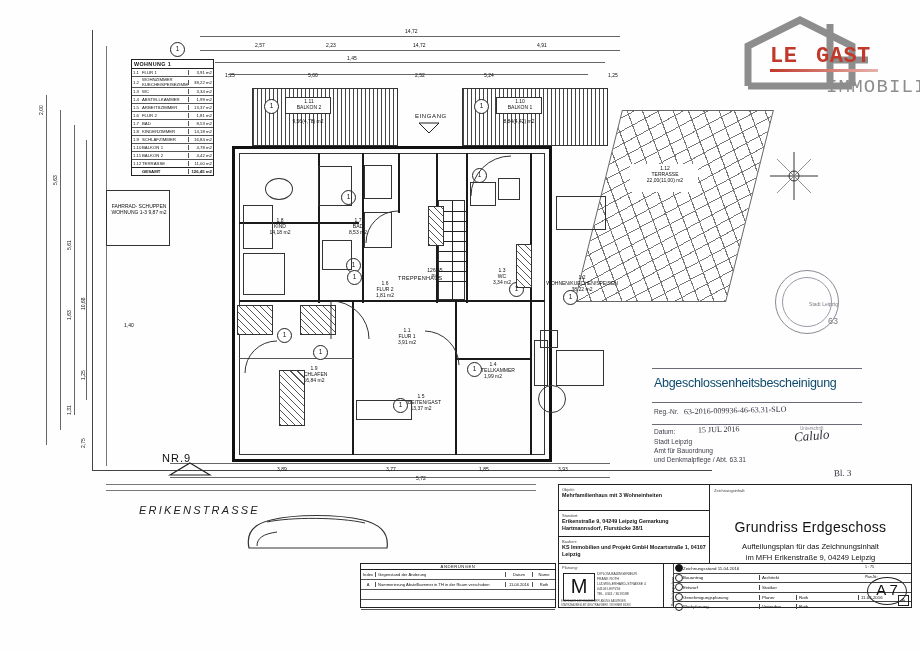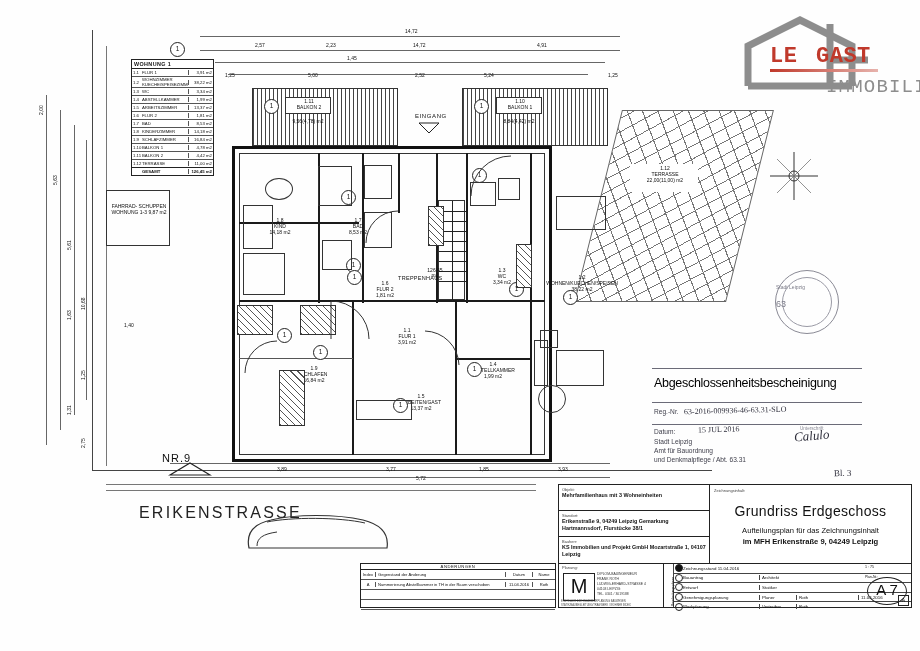--- a/index.html
+++ b/index.html
@@ -43,21 +43,21 @@
   .terrace{background-image:
      repeating-linear-gradient(58deg,#777 0 1px,transparent 1px 13px),
      repeating-linear-gradient(-32deg,#777 0 1px,transparent 1px 13px);}
   
   #titleblock{left:558px;top:484px;width:352px;height:122px;border:1.4px solid #222;background:#fff;}
   #titleblock .col-l{position:absolute;left:0;top:0;width:150px;height:78px;border-right:1px solid #222;}
   #titleblock .seg{border-bottom:1px solid #222;padding:2px 3px;box-sizing:border-box;}
   #titleblock .cap{font-size:4px;color:#444;}
   #titleblock .val{font-size:5.4px;font-weight:bold;line-height:1.25;}
   #titleblock .col-r{position:absolute;left:151px;top:0;right:0;height:78px;padding:3px 4px;box-sizing:border-box;}
-  #titleblock .dtitle{font-size:14px;text-align:center;margin-top:10px;letter-spacing:.3px;}
+  #titleblock .dtitle{font-size:14px;text-align:center;margin-top:26px;letter-spacing:.3px;}
   #titleblock .dsub{font-size:7.6px;text-align:center;line-height:1.5;margin-top:6px;}
   #titleblock .lower{position:absolute;left:0;top:78px;right:0;bottom:0;border-top:1px solid #222;}
   #titleblock .plan-cell{position:absolute;left:0;top:0;width:104px;height:100%;border-right:1px solid #222;}
   #titleblock .stages{position:absolute;left:105px;top:0;right:0;height:100%;}
   #titleblock .srow{display:flex;height:20%;border-bottom:1px solid #444;font-size:4.4px;align-items:center;}
   #titleblock .srow:last-child{border-bottom:none;}
   #titleblock .sdot{width:9px;text-align:center;}
   #titleblock .sname{width:76px;}
   #titleblock .srole{width:34px;border-left:1px solid #444;padding-left:2px;}
   #titleblock .snam2{width:26px;border-left:1px solid #444;padding-left:2px;}
@@ -72,31 +72,31 @@
   #revtable{left:360px;top:563px;width:194px;height:43px;border:1px solid #222;background:#fff;}
   #revtable .rt-h{font-size:4.2px;text-align:center;border-bottom:1px solid #222;letter-spacing:.5px;}
   #revtable .rt-r{display:flex;font-size:4.1px;border-bottom:1px solid #555;height:9px;align-items:center;}
   #revtable .rt-a{width:14px;text-align:center;border-right:1px solid #555;}
   #revtable .rt-b{flex:1;padding-left:2px;border-right:1px solid #555;overflow:hidden;}
   #revtable .rt-c{width:26px;text-align:center;border-right:1px solid #555;}
   #revtable .rt-d{width:22px;text-align:center;}
   
   #certstamp{left:652px;top:368px;width:210px;height:80px;color:#3b3b46;}
   #certstamp .cs-line{position:absolute;background:#6b6b78;height:1px;left:0;right:0;}
-  #certstamp .cs-t{position:absolute;font-size:12.5px;letter-spacing:-.3px;color:#000000;
+  #certstamp .cs-t{position:absolute;font-size:12.5px;letter-spacing:-.3px;color:#0c4a6e;
                    font-family:"Liberation Sans",sans-serif;}
   #certstamp .cs-s{position:absolute;font-size:6.6px;color:#3e3e4a;}
   #certstamp .cs-h{position:absolute;font-size:8px;color:#2f2f3c;
                    font-family:"Liberation Serif",serif;transform:rotate(-1.5deg);}
   #roundstamp{left:775px;top:270px;width:62px;height:62px;border:1.4px solid #8a8a95;border-radius:50%;
               color:#7b7b88;}
   #roundstamp .inner{position:absolute;left:6px;top:6px;right:6px;bottom:6px;border:1px solid #9a9aa5;border-radius:50%;}
-  #roundstamp .rs-t{position:absolute;width:100%;text-align:left;font-size:5px;}
-  
-  #street{left:139px;top:504px;font-size:16px;letter-spacing:2.2px;color:#222;}
+  #roundstamp .rs-t{position:absolute;width:100%;text-align:right;font-size:5px;margin-top:17px;}
+  
+  #street{left:139px;top:504px;font-size:11px;letter-spacing:2.2px;color:#222;font-style:italic;}
   #nr9{left:162px;top:452px;font-size:11px;letter-spacing:1px;}
 </style>
 </head>
 <body>
 
 <div id="sheet">
 
   <div id="logo" class="abs">
     <div class="house">
       <svg viewBox="0 0 130 74" xmlns="http://www.w3.org/2000/svg">
@@ -460,21 +460,21 @@
       <div class="seg" style="height:26px;border-bottom:none;">
         <div class="cap">Bauherr:</div>
         <div class="val">KS Immobilien und Projekt GmbH
 Mozartstraße 1, 04107 Leipzig</div>
       </div>
     </div>
     <div class="col-r">
       <div class="cap">Zeichnungsinhalt:</div>
       <div class="dtitle">Grundriss Erdgeschoss</div>
       <div class="dsub">Aufteilungsplan für das Zeichnungsinhalt</div>
-      <div class="dsub" style="margin-top:0;font-weight:bold;">im MFH Erikenstraße 9, 04249 Leipzig</div>
+      <div class="dsub" style="margin-top:0;">im MFH Erikenstraße 9, 04249 Leipzig</div>
     </div>
 
     <div class="lower">
       <div class="plan-cell">
         <div class="cap" style="padding:1px 3px;">Planung:</div>
         <div class="abs" style="left:4px;top:9px;width:30px;height:26px;border:1.2px solid #222;
              font-size:20px;text-align:center;line-height:24px;">M</div>
         <div class="abs" style="left:38px;top:8px;width:62px;font-size:3.4px;line-height:1.45;white-space:pre;color:#333;">DIPLOM-BAUINGENIEUR
 FRANK ROTH
 LUDWIG-ERHARD-STRASSE 4

